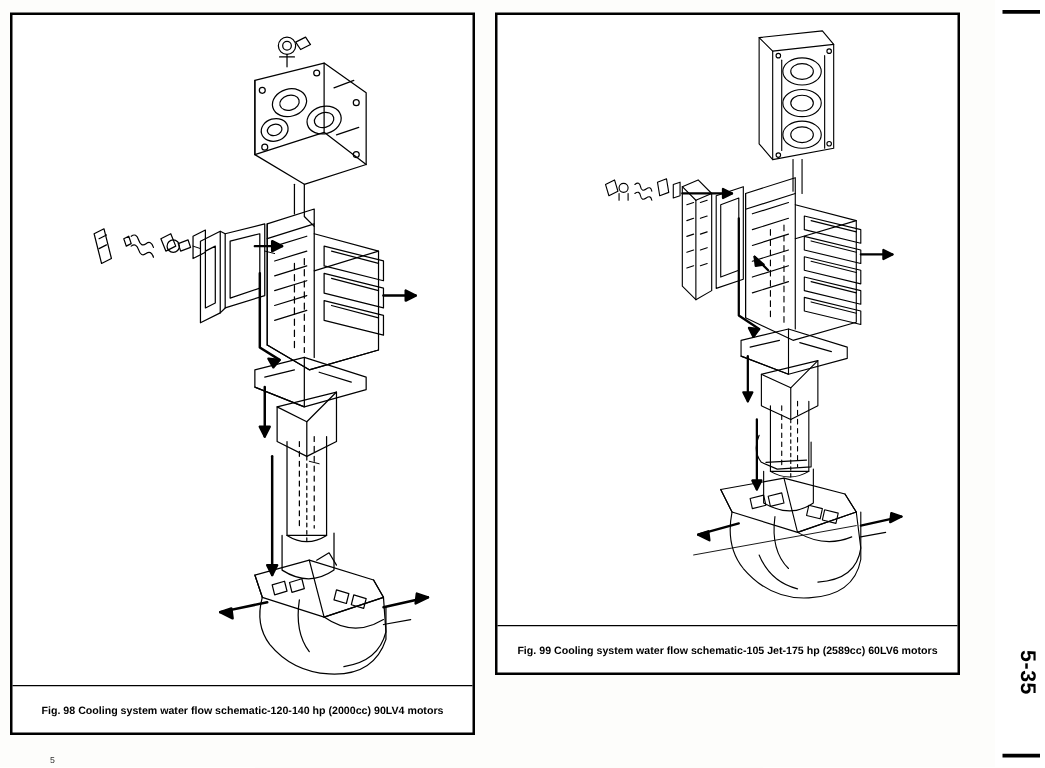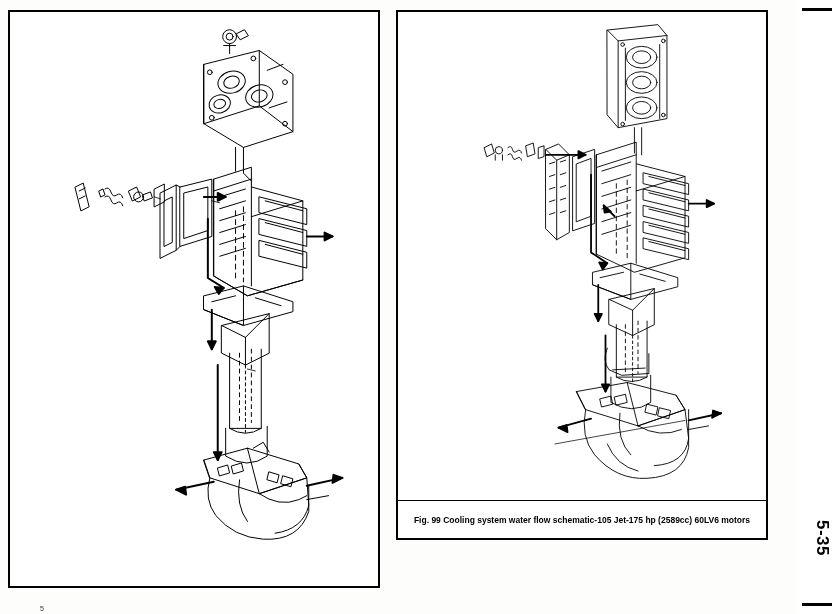--- a/index.html
+++ b/index.html
@@ -260,20 +260,21 @@
           <path d="M326 226 l-8 -4 l0 8 z" fill="#000"></path>
         </g>
 
         <g stroke-width="0.8">
           <path d="M146 186 L152 188"></path>
           <path d="M204 190 L212 192"></path>
           <path d="M240 360 L248 362"></path>
         </g>
       </svg>
     </div>
+    <div class="fig-caption">Fig. 98  Cooling system water flow schematic-120-140 hp (2000cc) 90LV4 motors</div>
   </div>
 
   <div class="panel" id="panel-right">
     <div class="fig-art">
       <svg viewBox="0 0 372 540" xmlns="http://www.w3.org/2000/svg" stroke="#000" fill="none" stroke-width="1" stroke-linejoin="round" stroke-linecap="round">
 
         <g>
           <path d="M214 20 L270 14 L280 26 L280 118 L226 128 L214 114 Z"></path>
           <path d="M214 20 L226 32 L280 26"></path>
           <path d="M226 32 L226 128"></path>

